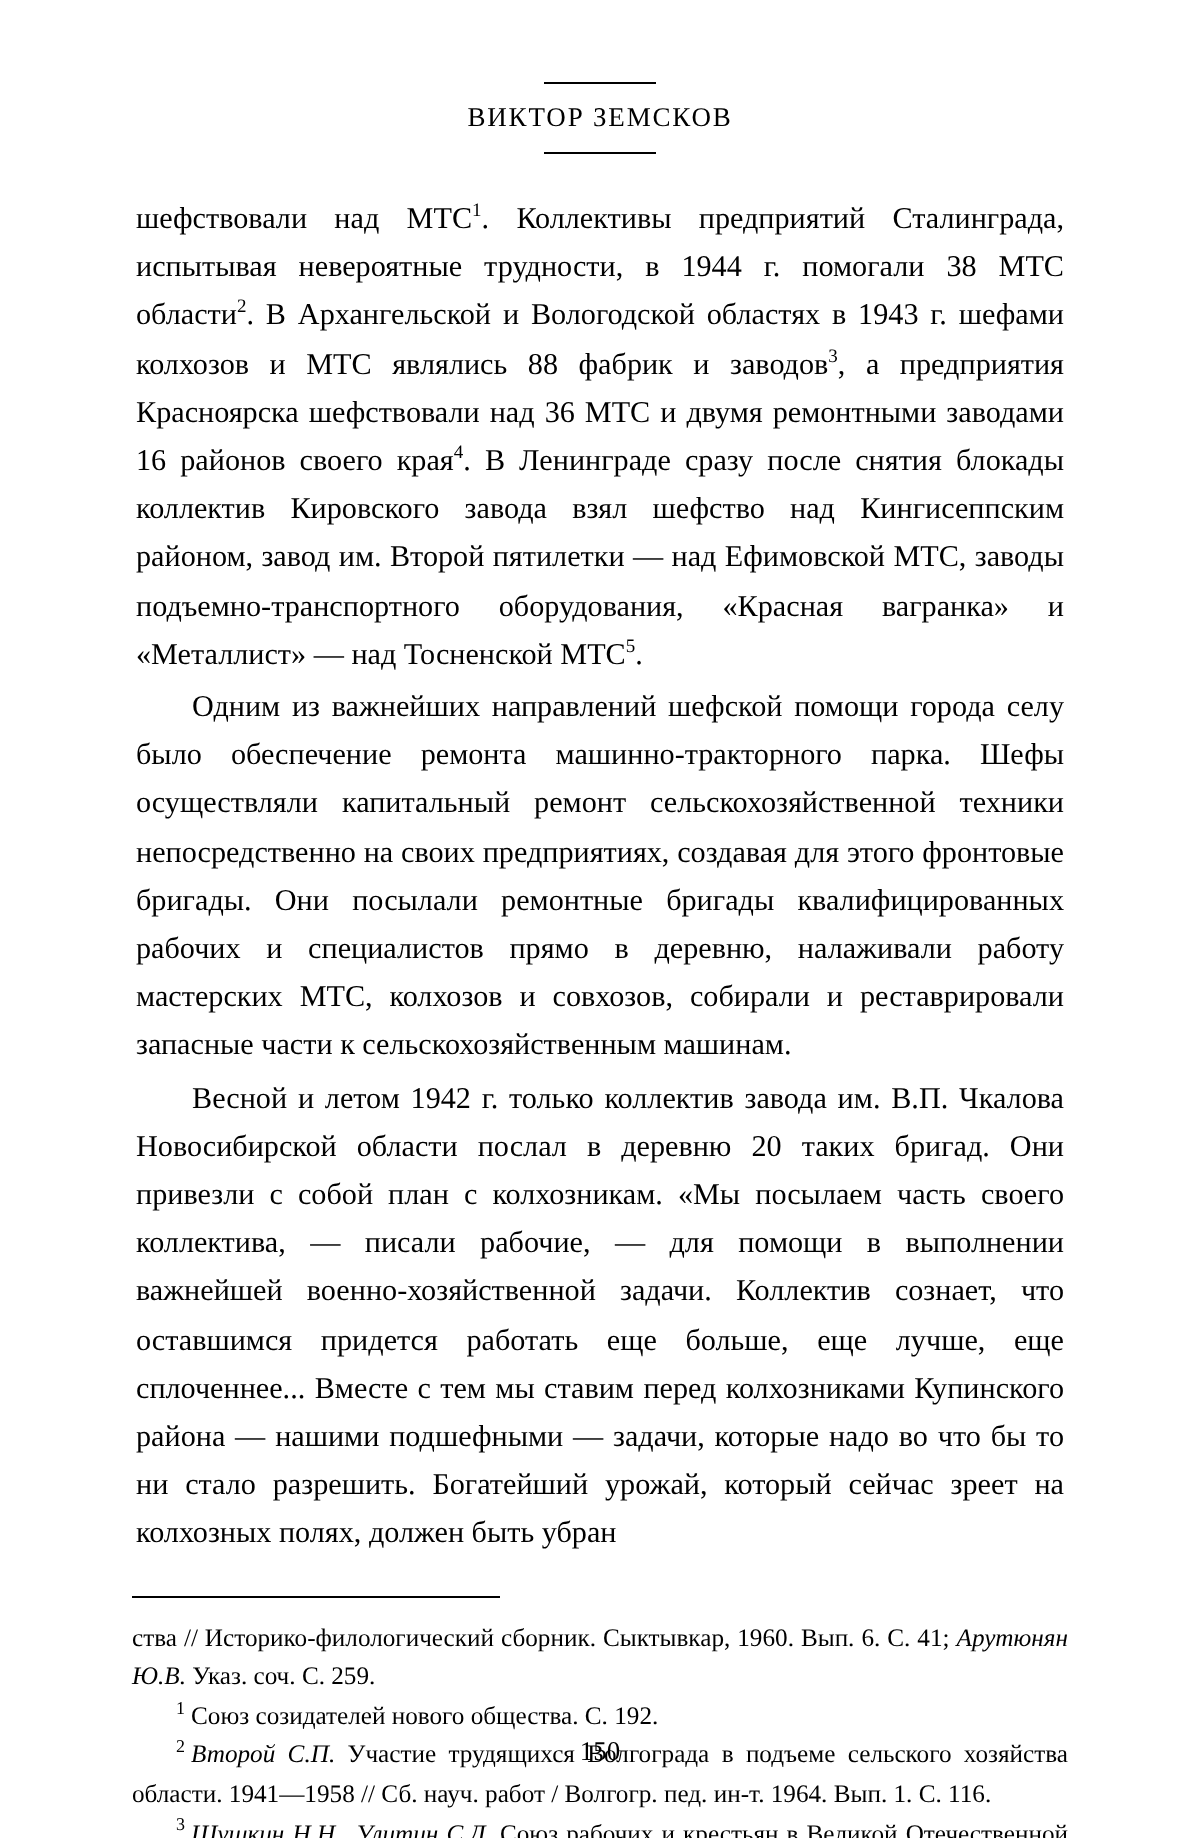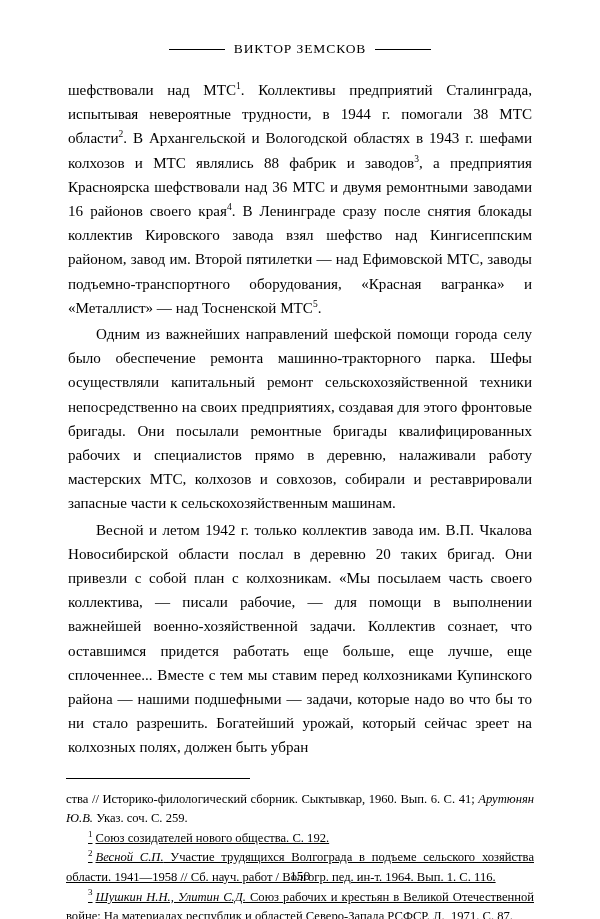--- a/index.html
+++ b/index.html
@@ -26,20 +26,21 @@
     padding-top: 41px;
     text-align: center;
     font-size: 12.5px;
     letter-spacing: 0.9px;
     font-variant: small-caps;
     font-weight: normal;
     display: flex;
     align-items: center;
     justify-content: center;
     gap: 9px;
+    flex-direction: column;
   }
   .running-head .rule {
     display: inline-block;
     width: 56px;
     height: 1px;
     background: #000;
   }
   .running-head .rh-text {
     white-space: nowrap;
     font-size: 13.5px;
@@ -77,21 +78,20 @@
     padding-top: 11px;
   }
   p.note {
     margin: 0;
     font-size: 12.6px;
     line-height: 19.6px;
     text-align: justify;
   }
   p.note.hang {
     text-indent: 22px;
-    text-decoration: underline;
   }
   p.note .marker {
     font-size: 9px;
     vertical-align: super;
     line-height: 0;
     margin-right: 3px;
   }
   .ital {
     font-style: italic;
   }
@@ -119,20 +119,20 @@
     <div id="paragraphs">
         <p class="bodytext"><span>шефствовали над МТС</span><sup>1</sup><span>. Коллективы предприятий Сталинграда, испытывая невероятные трудности, в 1944 г. помогали 38 МТС области</span><sup>2</sup><span>. В Архангельской и Вологодской областях в 1943 г. шефами колхозов и МТС являлись 88 фабрик и заводов</span><sup>3</sup><span>, а предприятия Красноярска шефствовали над 36 МТС и двумя ремонтными заводами 16 районов своего края</span><sup>4</sup><span>. В Ленинграде сразу после снятия блокады коллектив Кировского завода взял шефство над Кингисеппским районом, завод им. Второй пятилетки — над Ефимовской МТС, заводы подъемно-транспортного оборудования, «Красная вагранка» и «Металлист» — над Тосненской МТС</span><sup>5</sup><span>.</span></p>
         <p class="bodytext indent"><span>Одним из важнейших направлений шефской помощи города селу было обеспечение ремонта машинно-тракторного парка. Шефы осуществляли капитальный ремонт сельскохозяйственной техники непосредственно на своих предприятиях, создавая для этого фронтовые бригады. Они посылали ремонтные бригады квалифицированных рабочих и специалистов прямо в деревню, налаживали работу мастерских МТС, колхозов и совхозов, собирали и реставрировали запасные части к сельскохозяйственным машинам.</span></p>
         <p class="bodytext indent"><span>Весной и летом 1942 г. только коллектив завода им. В.П. Чкалова Новосибирской области послал в деревню 20 таких бригад. Они привезли с собой план с колхозникам. «Мы посылаем часть своего коллектива, — писали рабочие, — для помощи в выполнении важнейшей военно-хозяйственной задачи. Коллектив сознает, что оставшимся придется работать еще больше, еще лучше, еще сплоченнее... Вместе с тем мы ставим перед колхозниками Купинского района — нашими подшефными — задачи, которые надо во что бы то ни стало разрешить. Богатейший урожай, который сейчас зреет на колхозных полях, должен быть убран</span></p>
       </div>
 
     <div class="notes-rule"></div>
     <div class="notes" id="footnotes">
         <p class="note"><span>ства // Историко-филологический сборник. Сыктывкар, 1960. Вып. 6. С. 41; </span><span class="ital">Арутюнян Ю.В.</span><span> Указ. соч. С. 259.</span></p>
         <p class="note hang"><span class="marker">1</span><span>Союз созидателей нового общества. С. 192.</span></p>
-        <p class="note hang"><span class="marker">2</span><span class="ital">Весной С.П.</span><span> Участие трудящихся Волгограда в подъеме сельского хозяйства области. 1941—1958 // Сб. науч. работ / Волгогр. пед. ин-т. 1964. Вып. 1. С. 116.</span></p>
+        <p class="note hang"><span class="marker">2</span><span class="ital">Второй С.П.</span><span> Участие трудящихся Волгограда в подъеме сельского хозяйства области. 1941—1958 // Сб. науч. работ / Волгогр. пед. ин-т. 1964. Вып. 1. С. 116.</span></p>
         <p class="note hang"><span class="marker">3</span><span class="ital">Шушкин Н.Н., Улитин С.Д.</span><span> Союз рабочих и крестьян в Великой Отечественной войне: На материалах республик и областей Северо-Запада РСФСР. Л., 1971. С. 87.</span></p>
       </div>
   </div>
 
   <div class="folio">150</div>
 
 </div>
 
 </body></html>

